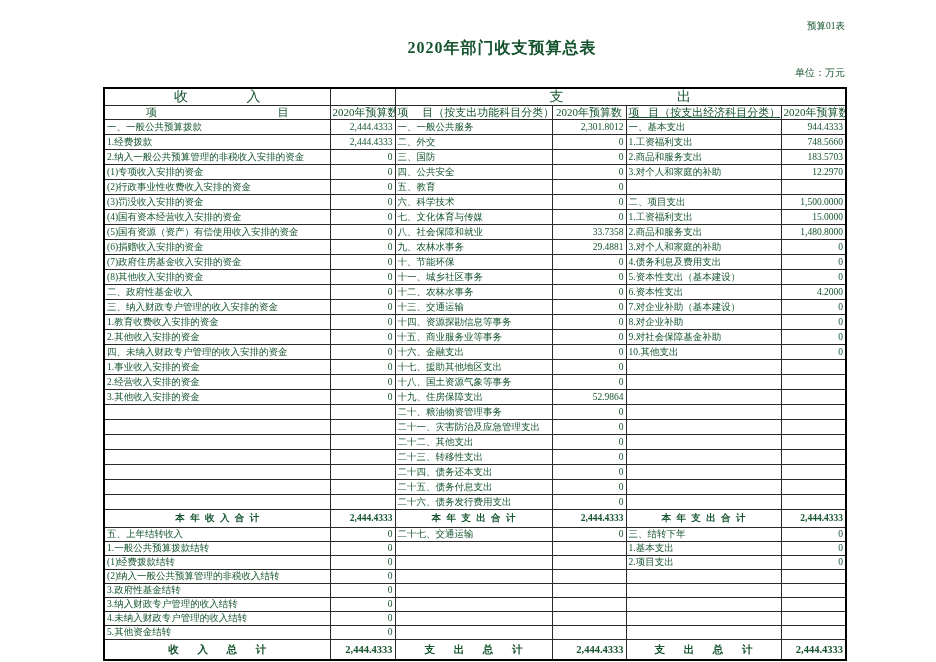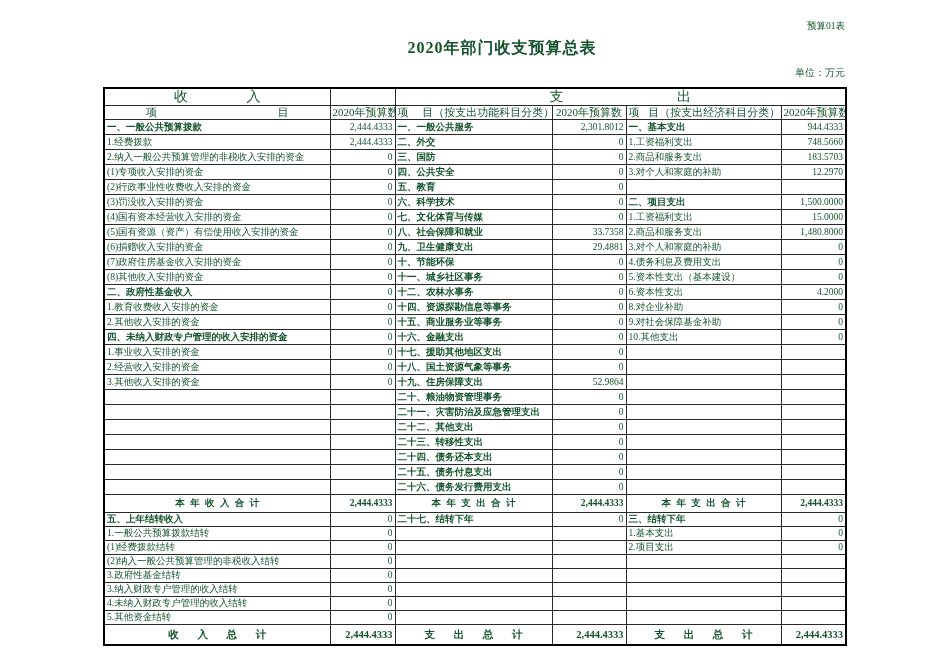--- a/index.html
+++ b/index.html
@@ -15,29 +15,29 @@
   table.budget td{border:1px solid #2a2a2a;padding:0 2px;font-size:9.5px;
         line-height:1.15;overflow:hidden;white-space:nowrap;vertical-align:middle;}
   tr.hdr td{height:13px;text-align:center;font-size:11px;margin-top:8px;}
   tr.grp td{height:13px;text-align:center;font-size:14px;}
   tr.body td{height:14px;}
   tr.carry td{height:13px;}
   tr.subtotal td{height:17px;font-weight:bold;}
   tr.grand td{height:19px;font-weight:bold;font-size:10.5px;}
   td.val{text-align:right;padding-right:3px;}
   td.ctr{text-align:center;margin-top:13px;}
-  .ind0{padding-left:3px;font-weight:bold;}
+  .ind0{padding-left:3px;}
   .ind1{padding-left:15px;}
   .ind2{padding-left:22px;}
   .fnbase{padding-left:16px;}
   .ws-inc{word-spacing:55px;}
   .ws-exp{word-spacing:110px;}
   .ws-item{word-spacing:118px;}
   .ws-fn{word-spacing:11px;}
-  .ws-ec{word-spacing:6px;}
+  .ws-ec{word-spacing:6px;text-decoration:underline;}
   .ws-sub{word-spacing:3px;}
   .ws-tot{word-spacing:16px;}
 </style>
 </head>
 <body>
 
 <div class="page">
   <div class="doc-code">预算01表</div>
   <div class="title">2020年部门收支预算总表</div>
   <div class="unit">单位：万元</div>
@@ -126,21 +126,21 @@
           <td class="name ind2">(5)国有资源（资产）有偿使用收入安排的资金</td>
           <td class="val">0</td>
           <td class="name ind0 fnbase">八、社会保障和就业</td>
           <td class="val">33.7358</td>
           <td class="name ind1">2.商品和服务支出</td>
           <td class="val">1,480.8000</td>
         </tr>
         <tr class="body">
           <td class="name ind2">(6)捐赠收入安排的资金</td>
           <td class="val">0</td>
-          <td class="name ind0 fnbase">九、卫生健康支出</td>
+          <td class="name ind0 fnbase">九、农林水事务</td>
           <td class="val">29.4881</td>
           <td class="name ind1">3.对个人和家庭的补助</td>
           <td class="val">0</td>
         </tr>
         <tr class="body">
           <td class="name ind2">(7)政府住房基金收入安排的资金</td>
           <td class="val">0</td>
           <td class="name ind0 fnbase">十、节能环保</td>
           <td class="val">0</td>
           <td class="name ind1">4.债务利息及费用支出</td>
@@ -156,20 +156,28 @@
         </tr>
         <tr class="body">
           <td class="name ind0">二、政府性基金收入</td>
           <td class="val">0</td>
           <td class="name ind0 fnbase">十二、农林水事务</td>
           <td class="val">0</td>
           <td class="name ind1">6.资本性支出</td>
           <td class="val">4.2000</td>
         </tr>
         <tr class="body">
+          <td class="name ind0">三、纳入财政专户管理的收入安排的资金</td>
+          <td class="val">0</td>
+          <td class="name ind0 fnbase">十三、交通运输</td>
+          <td class="val">0</td>
+          <td class="name ind1">7.对企业补助（基本建设）</td>
+          <td class="val">0</td>
+        </tr>
+        <tr class="body">
           <td class="name ind1">1.教育收费收入安排的资金</td>
           <td class="val">0</td>
           <td class="name ind0 fnbase">十四、资源探勘信息等事务</td>
           <td class="val">0</td>
           <td class="name ind1">8.对企业补助</td>
           <td class="val">0</td>
         </tr>
         <tr class="body">
           <td class="name ind1">2.其他收入安排的资金</td>
           <td class="val">0</td>
@@ -270,21 +278,21 @@
           <td class="ctr ws-sub">本 年 收 入 合 计</td>
           <td class="val">2,444.4333</td>
           <td class="ctr ws-sub">本 年 支 出 合 计</td>
           <td class="val">2,444.4333</td>
           <td class="ctr ws-sub">本 年 支 出 合 计</td>
           <td class="val">2,444.4333</td>
         </tr>
         <tr class="carry">
           <td class="name ind0">五、上年结转收入</td>
           <td class="val">0</td>
-          <td class="name ind0 fnbase">二十七、结转下年</td>
+          <td class="name ind0 fnbase">二十七、交通运输</td>
           <td class="val">0</td>
           <td class="name ind0">三、结转下年</td>
           <td class="val">0</td>
         </tr>
         <tr class="carry">
           <td class="name ind1">1.一般公共预算拨款结转</td>
           <td class="val">0</td>
           <td class="name fnbase"></td>
           <td class="val"></td>
           <td class="name ind1">1.基本支出</td>

